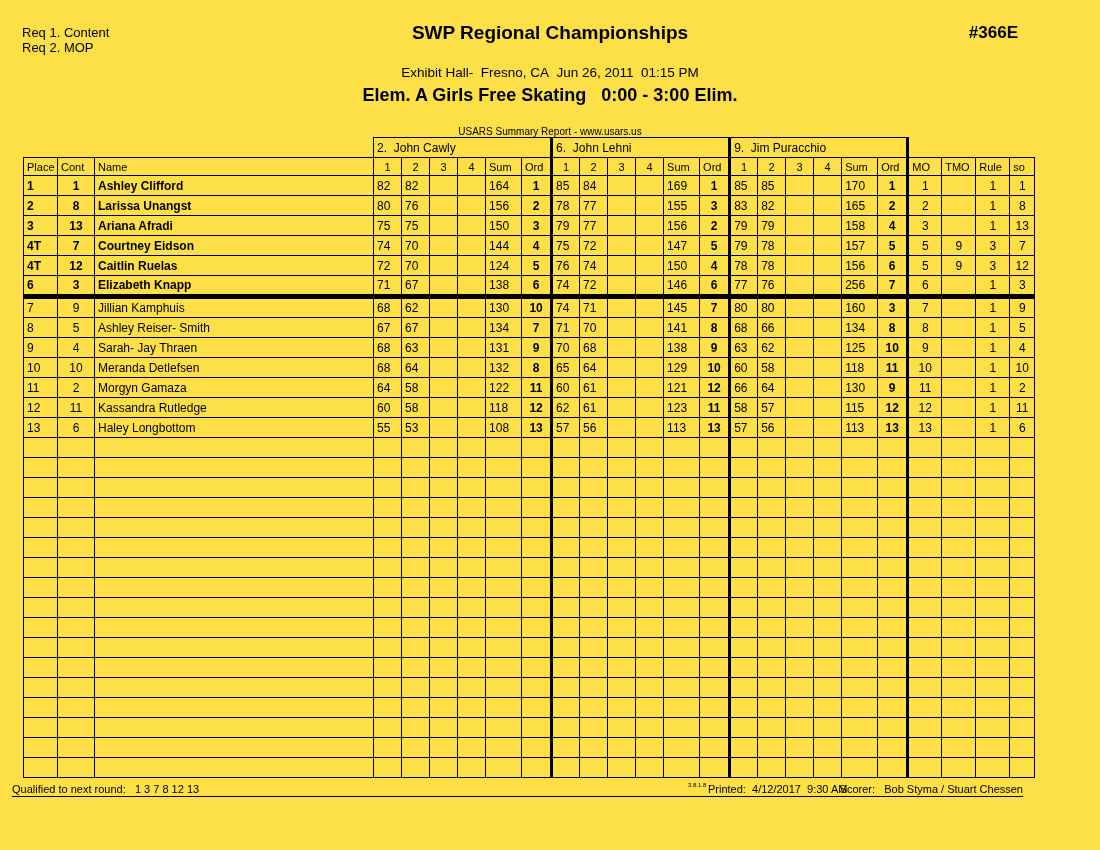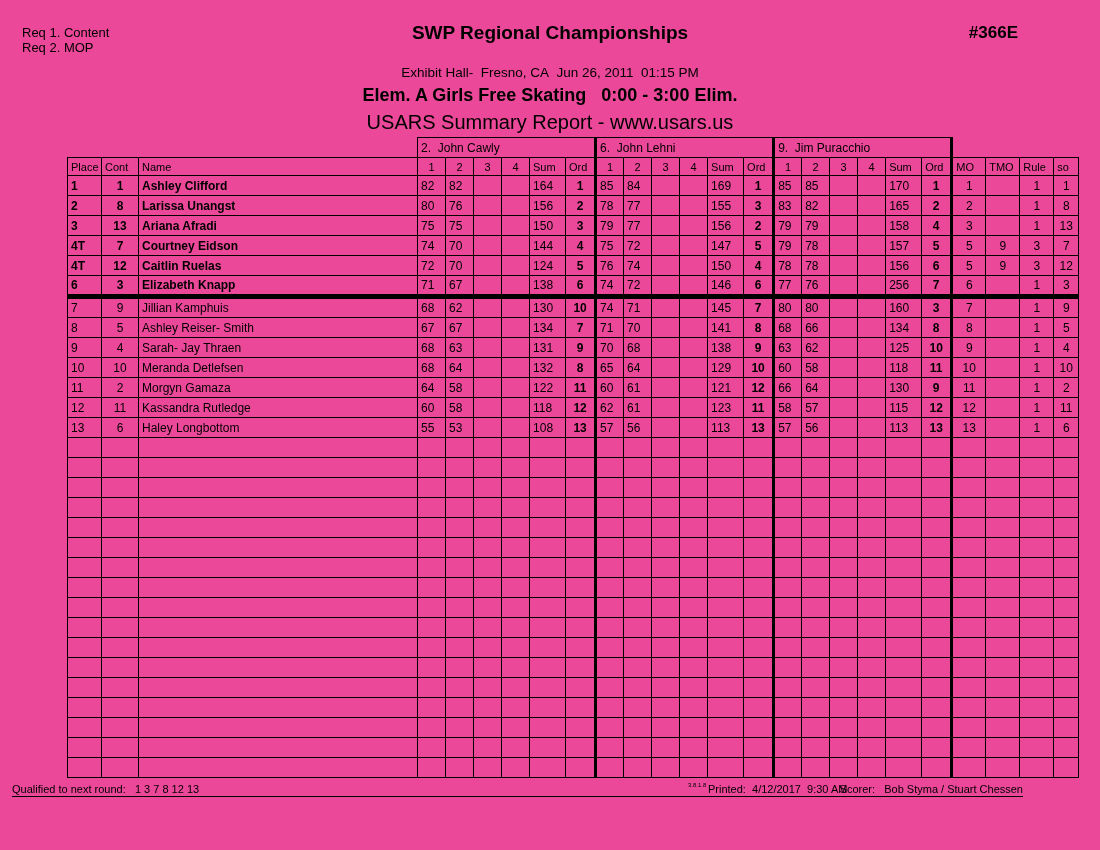--- a/index.html
+++ b/index.html
@@ -1,31 +1,31 @@
 <!DOCTYPE html>
 <html><head>
 <meta charset="utf-8">
 <style>
   * { box-sizing: border-box; }
   html, body { margin: 0; padding: 0; background: #ffffff; }
   body { width: 1100px; height: 850px; overflow: hidden;
          font-family: "Liberation Sans", "DejaVu Sans", sans-serif; color: #000; }
-  .page { position: relative; width: 1100px; height: 850px; background: #ec4899; }
+  .page { position: relative; width: 1100px; height: 850px; background: #fde047; }
 
   .req-notes { position: absolute; left: 22px; top: 25px; font-size: 13px; line-height: 15px; }
   .doc-number { position: absolute; right: 82px; top: 23px; font-size: 17px; font-weight: bold; }
 
   .masthead { position: absolute; left: 0; top: 22px; width: 100%; text-align: center; }
   .masthead .title    { font-size: 19px; font-weight: bold; }
   .masthead .venue    { font-size: 13.5px; margin-top: 21px; }
   .masthead .event    { font-size: 18px; font-weight: bold; margin-top: 5px; }
-  .masthead .subtitle { font-size: 20px; margin-top: 5px; }
+  .masthead .subtitle { font-size: 10px; margin-top: 20px; }
 
   .results { position: absolute; left: 23px; top: 137px; }
-  table.results-table { border-collapse: collapse; table-layout: fixed; width: 1011px; margin-left: 44px; }
+  table.results-table { border-collapse: collapse; table-layout: fixed; width: 1011px; }
   .results-table td { border: 1px solid #000; font-size: 12px; height: 20px;
                       padding: 0 3px; white-space: nowrap; overflow: hidden; line-height: 18px; }
   tr.judge-row td.noborder { border: none; background: transparent; }
   tr.judge-row td.judge-box { font-size: 12px; height: 20px; }
   tr.header-row td { font-size: 11px; height: 18px; line-height: 16px; }
   .thickR { border-right: 3px solid #000 !important; }
   .ctr { text-align: center; padding: 0 1px; }
   .b { font-weight: bold; }
   tr.cutoff td { border-bottom: 5px solid #000; }
 

